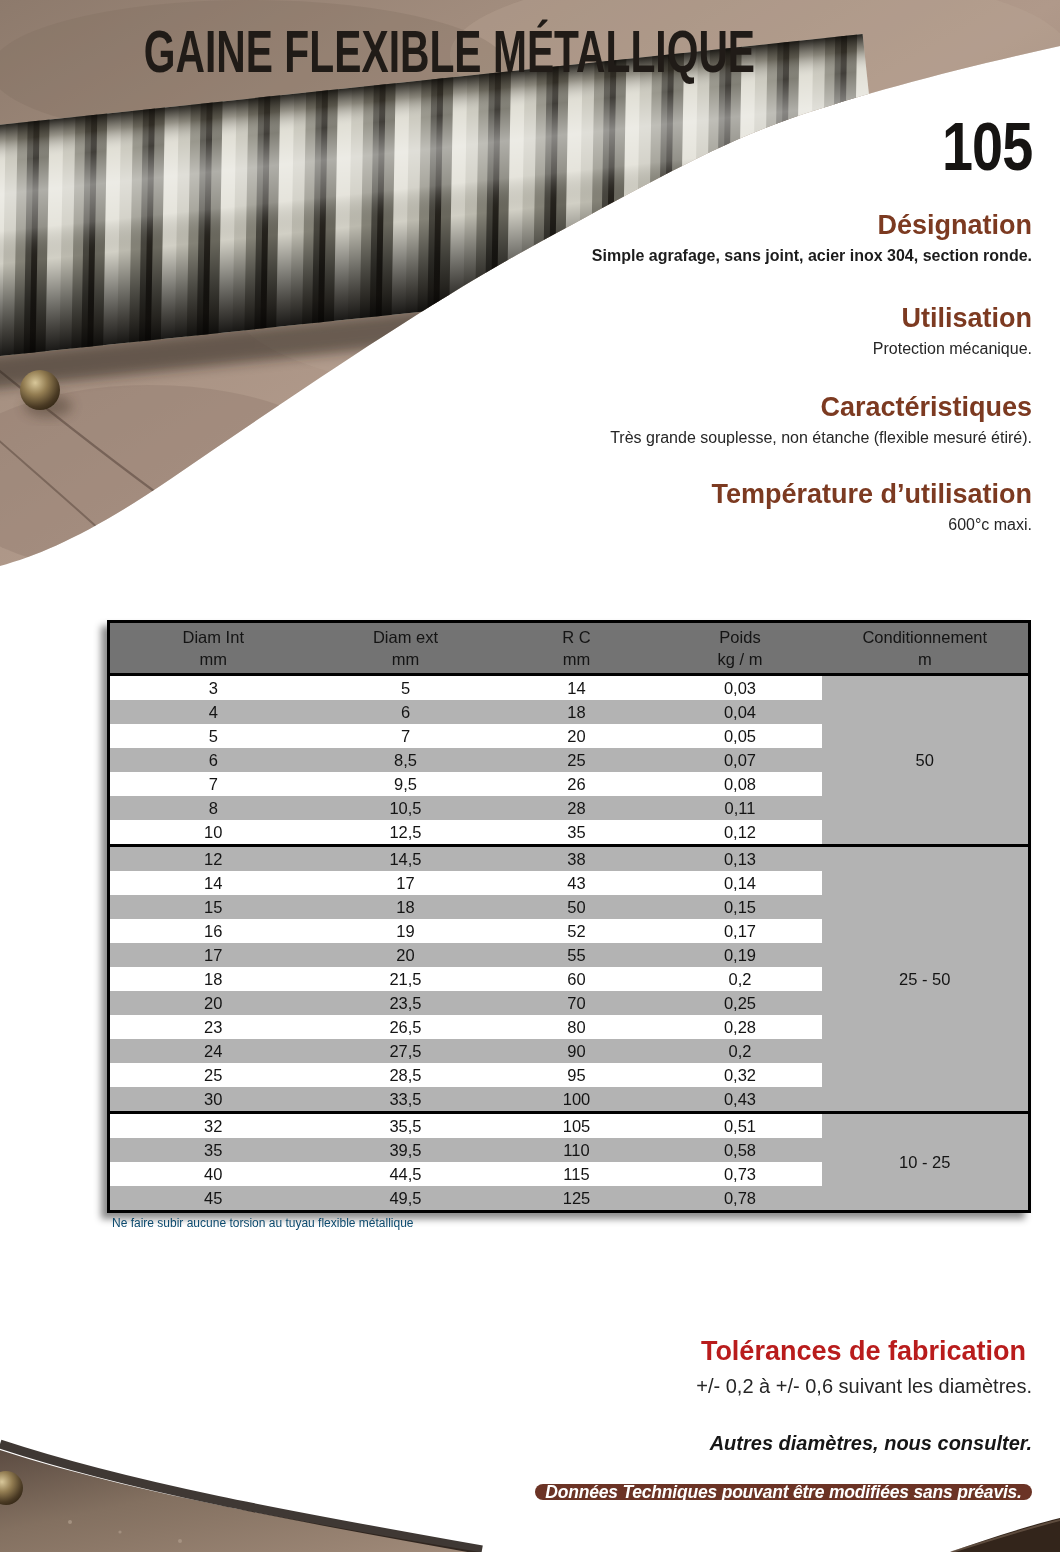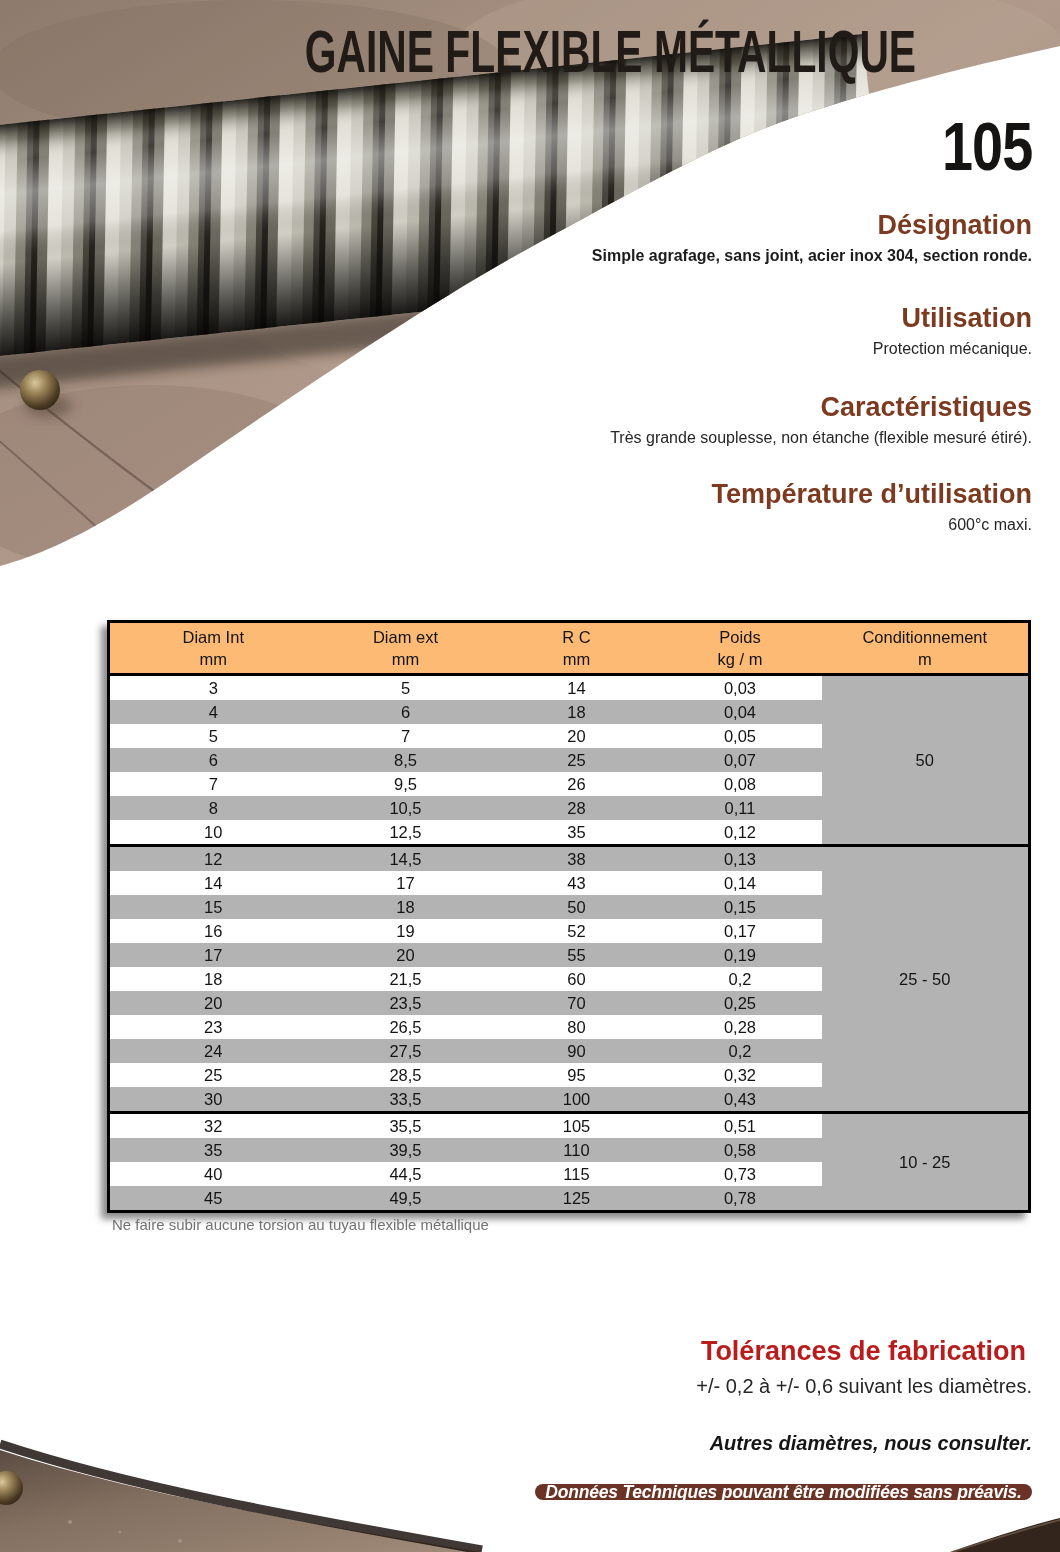--- a/index.html
+++ b/index.html
@@ -6,21 +6,21 @@
   .page{
     position:relative;width:1060px;height:1552px;margin:0 auto;overflow:hidden;
     background:#ffffff;font-family:"Liberation Sans",sans-serif;color:#1c1c1c;
   }
   svg{display:block;}
   .photo-wrap{position:absolute;top:0;left:0;width:1060px;height:600px;}
   .corner-bl{position:absolute;left:0;top:1400px;width:500px;height:152px;}
   .corner-br{position:absolute;right:0;bottom:0;width:110px;height:34px;}
 
   .doc-title{
-    position:absolute;top:22px;left:0;width:1060px;text-align:right;
+    position:absolute;top:22px;left:0;width:1060px;text-align:left;
     font-weight:bold;font-size:60px;line-height:1;color:#201b17;white-space:nowrap;
   }
   .doc-title .squeeze{display:inline-block;transform:scaleX(.68);transform-origin:center;}
 
   .info-col{position:absolute;top:112px;right:28px;width:640px;text-align:right;}
   .page-num{font-size:68px;font-weight:bold;line-height:1;color:#161412;letter-spacing:-1px;}
   .page-num .squeeze{display:inline-block;transform:scaleX(.82);transform-origin:right center;}
   .sec h2{
     margin:0;font-size:27px;font-weight:bold;color:#7c3a21;line-height:1.15;
   }
@@ -39,28 +39,28 @@
     box-shadow:-6px 6px 7px rgba(0,0,0,.45);
     background:#fff;
   }
   .spec-table col.c1{width:208px}.spec-table col.c2{width:178px}
   .spec-table col.c3{width:164px}.spec-table col.c4{width:163px}
   .spec-table col.c5{width:208px}
   .spec-table th,.spec-table td{
     text-align:center;vertical-align:middle;padding:0;
     font-size:16.5px;font-weight:400;color:#141414;
   }
-  .spec-table thead th{background:#fdba74;border-bottom:3px solid #000;padding:5px 0 4px;margin-top:36px;}
+  .spec-table thead th{background:#737373;border-bottom:3px solid #000;padding:5px 0 4px;margin-top:36px;}
   .spec-table thead .u{margin-top:3px;}
   .spec-table tbody td{height:24px;background:#ffffff;}
   .spec-table tbody tr.alt td{background:#b3b3b3;}
   .spec-table tbody td.cond{background:#b3b3b3;}
   .spec-table tbody tr.sep td{border-top:3px solid #000;}
 
-  .footnote{position:absolute;top:1216px;left:112px;font-size:15px;color:#737373;}
+  .footnote{position:absolute;top:1216px;left:112px;font-size:12px;color:#0c4a6e;}
 
   .tolerances{position:absolute;top:1330px;right:28px;width:640px;text-align:right;}
   .tolerances h2{margin:6px;font-size:27px;font-weight:bold;color:#b91c1c;line-height:1.15;}
   .tolerances p{margin:8px 0 0 0;font-size:20px;color:#262626;}
 
   .consult{position:absolute;top:1432px;right:28px;width:640px;text-align:right;
     font-size:20px;font-weight:bold;font-style:italic;color:#161616;}
 
   .disclaimer{
     position:absolute;top:1484px;right:28px;width:497px;height:16px;

